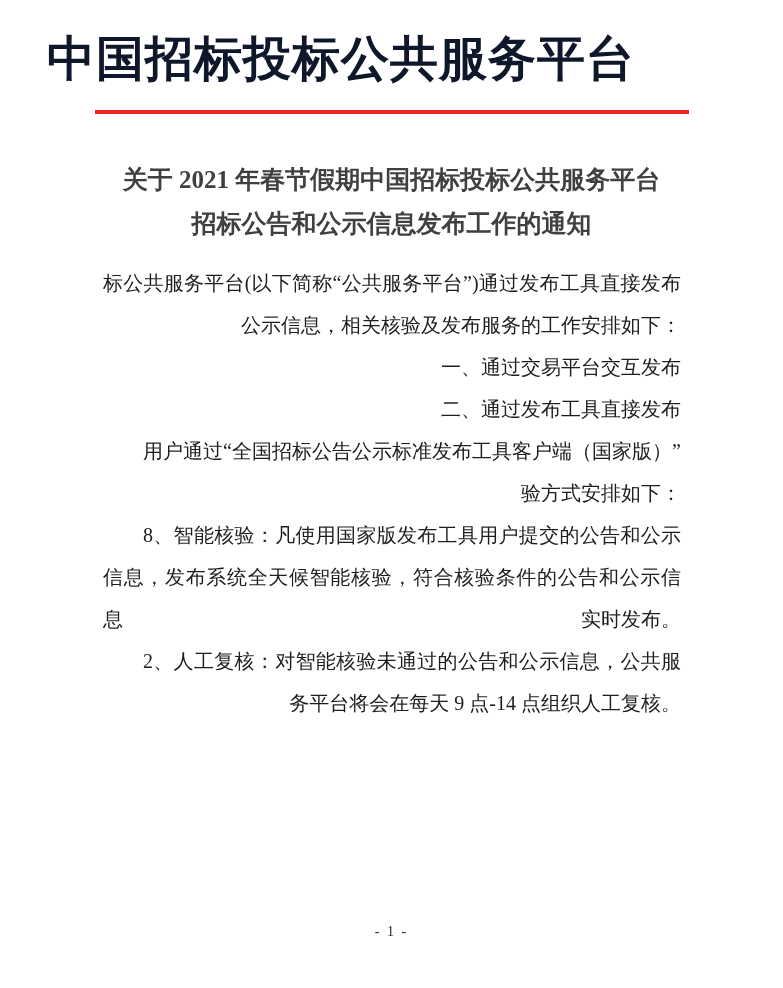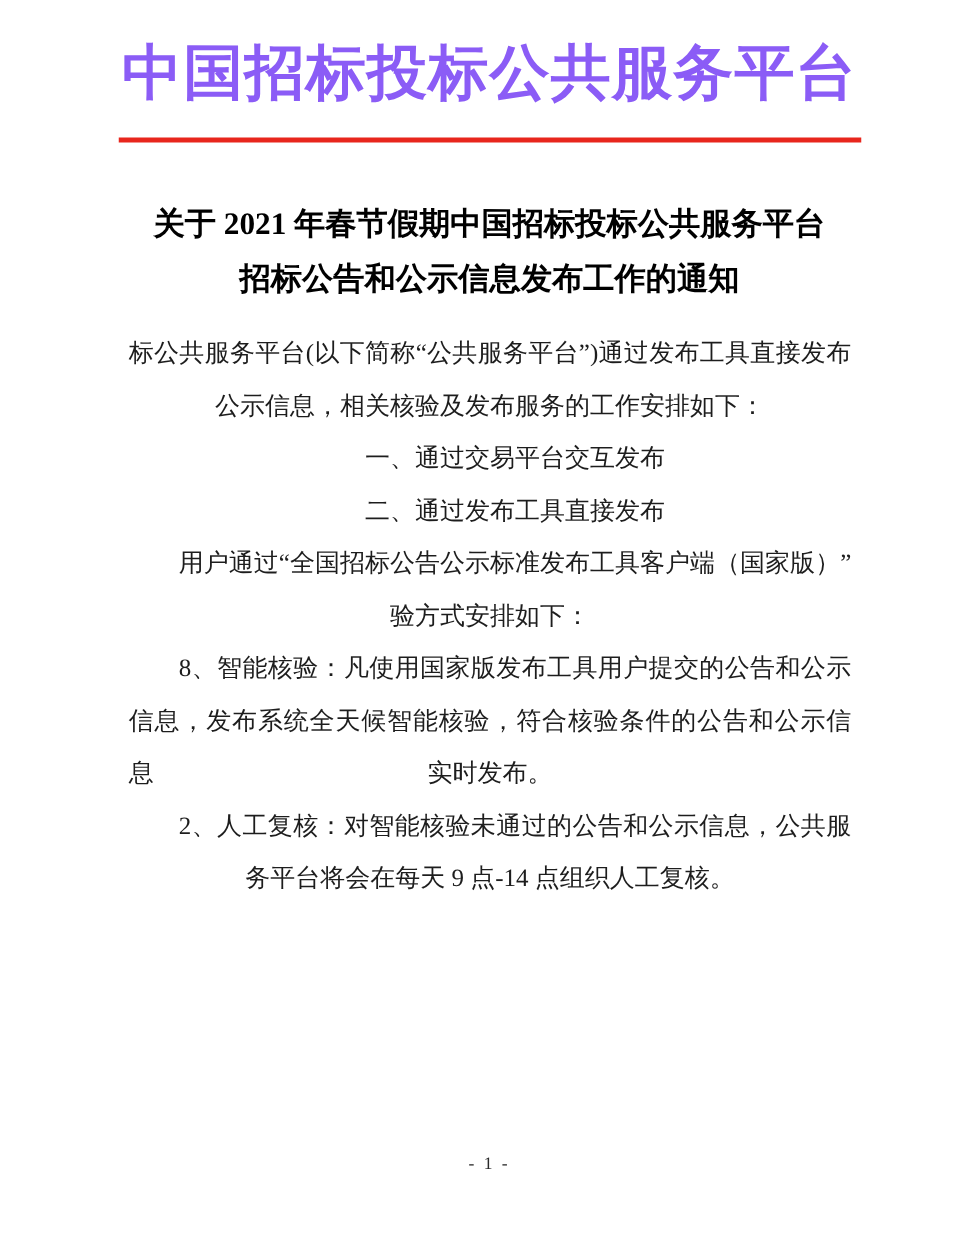--- a/index.html
+++ b/index.html
@@ -13,53 +13,53 @@
     height: 988px;
     margin: 0 auto;
     background: #ffffff;
     font-family: "Liberation Serif", "DejaVu Serif", serif;
     color: #1d1d1d;
     overflow: hidden;
   }
   
   .masthead {
     padding-top: 28px;
-    text-align: center;
     font-size: 48px;
     line-height: 62px;
     font-weight: bold;
     letter-spacing: 1px;
-    color: #8b5cf6;
+    color: #0f172a;
     white-space: nowrap;
+    padding-left: 47px;
   }
   .header-rule {
     width: 594px;
     height: 4px;
     margin: 20px auto 0 auto;
     background: #e8261d;
   }
   
   .doc-title {
     margin-top: 44px;
     text-align: center;
     font-weight: bold;
     font-size: 25px;
     line-height: 44px;
-    color: #000000;
+    color: #404040;
   }
   
   .body-block {
     margin: 16px 0 0 103px;
     width: 578px;
     font-size: 20px;
     line-height: 42px;
   }
   .line {
     height: 42px;
-    text-align: center;
+    text-align: right;
     white-space: normal;
   }
   .line.indent {
     text-indent: 2em;
   }
   .line.fill {
     text-align: justify;
     text-align-last: justify;
   }
   

